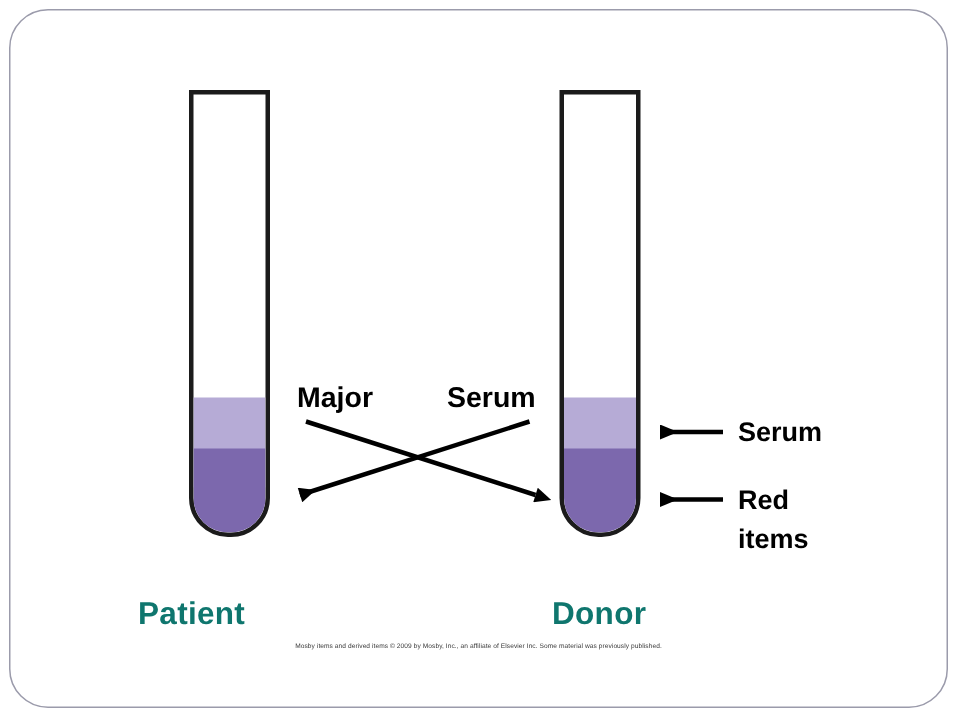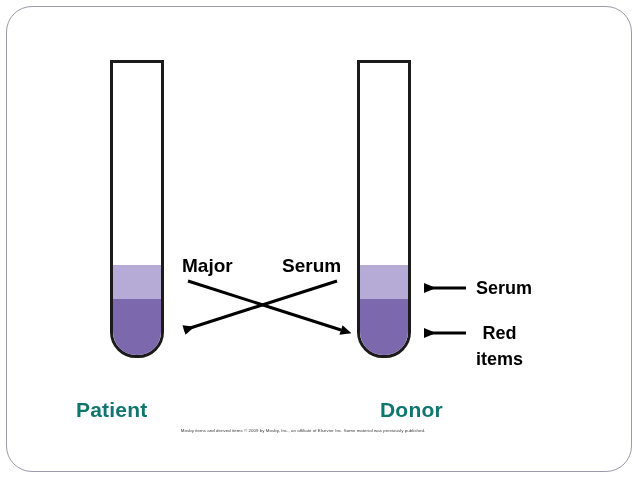--- a/index.html
+++ b/index.html
@@ -27,21 +27,21 @@
     top: 6px;
     width: 626px;
     height: 466px;
     border: 1px solid #9b9bab;
     border-radius: 26px;
     background: #ffffff;
     box-sizing: border-box;
   }
   .stage {
     position: absolute;
-    left: 0;
+    left: 16px;
     top: 0;
     width: 606px;
     height: 478px;
   }
   .tube {
     position: absolute;
     width: 54px;
     box-sizing: border-box;
   }
   .tube-body {
@@ -171,24 +171,24 @@
 
       <line x1="188" y1="281" x2="341" y2="330" stroke="#000000" stroke-width="3" marker-end="url(#ah-right)"></line>
 
       <line x1="466" y1="288" x2="424" y2="288" stroke="#000000" stroke-width="3" marker-end="url(#ah-side)"></line>
 
       <line x1="466" y1="333" x2="424" y2="333" stroke="#000000" stroke-width="3" marker-end="url(#ah-side)"></line>
     </svg>
 
     <div class="side-label" style="left:476px; top:275px;">Serum</div>
 
-    <div class="side-label" style="left:476px; top:320px;text-align:center;">
+    <div class="side-label" style="left:476px; top:320px;">
       <div>Red</div>
       <div>items</div>
     </div>
 
     <div class="tube-label" style="left:76px; top:398px;">Patient</div>
-    <div class="tube-label" style="left:352px; top:398px;margin-left:28px;">Donor</div>
+    <div class="tube-label" style="left:352px; top:398px;">Donor</div>
 
     <div class="credit">Mosby items and derived items © 2009 by Mosby, Inc., an affiliate of Elsevier Inc.  Some material was previously published.</div>
 
   </div>
 </div>
 
 </body></html>

